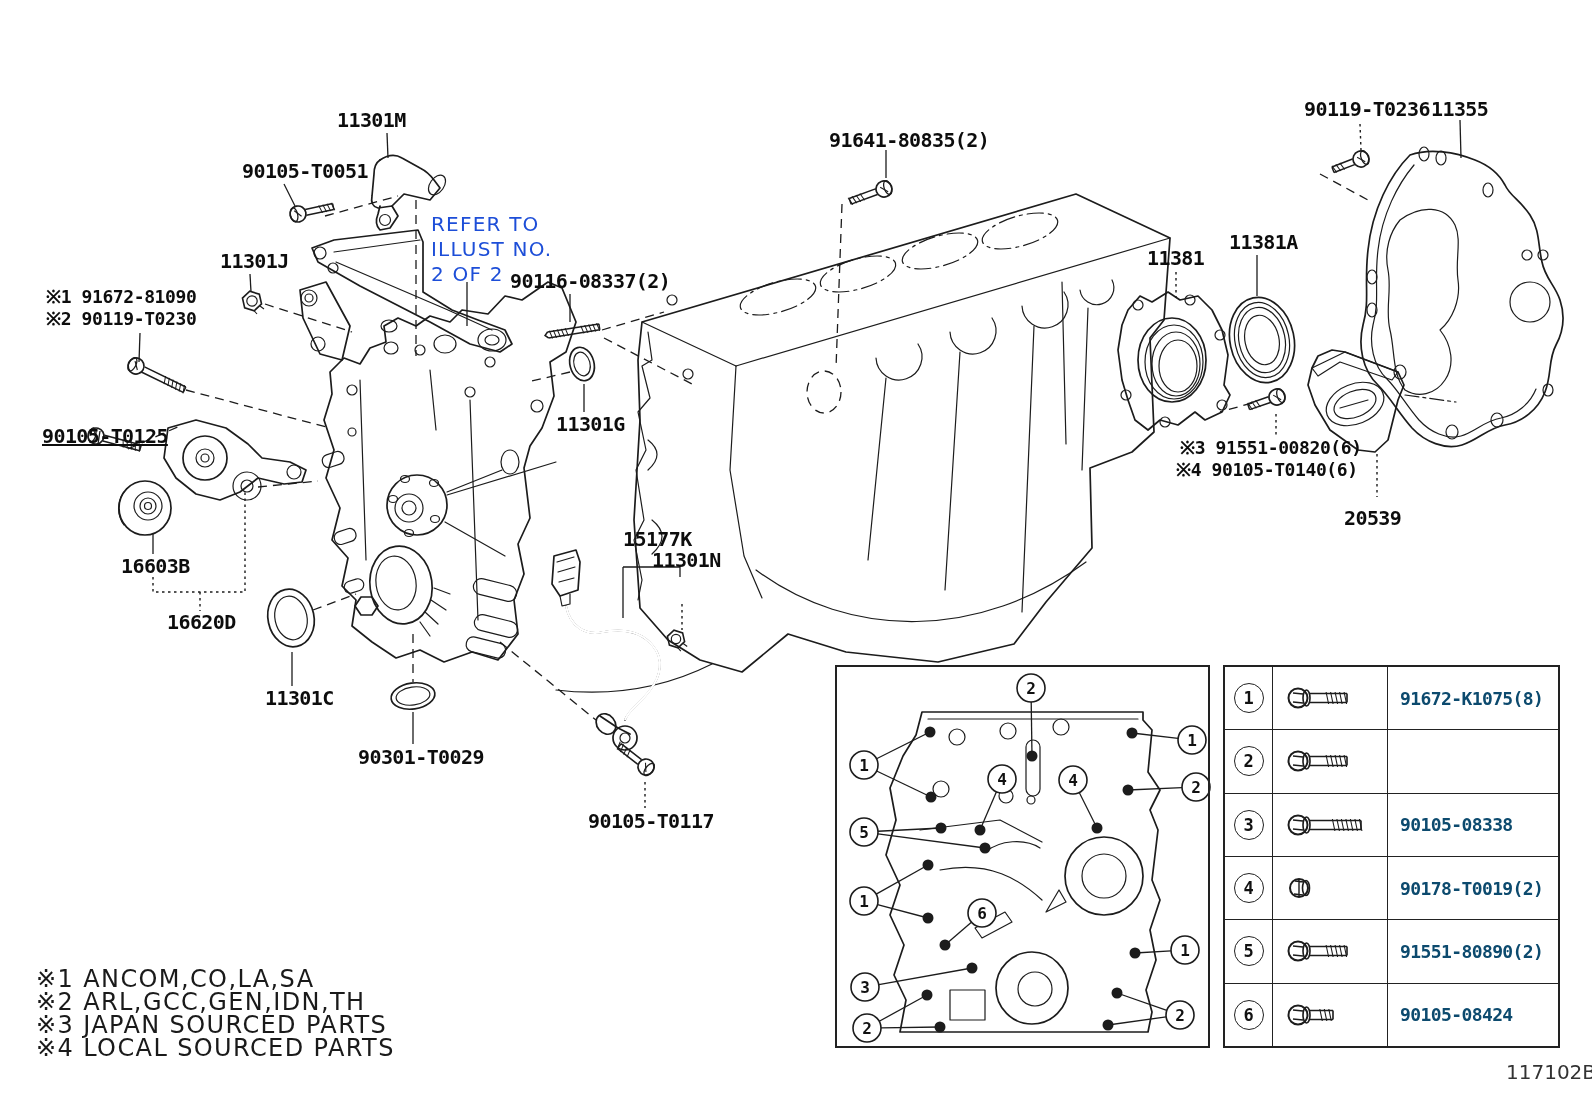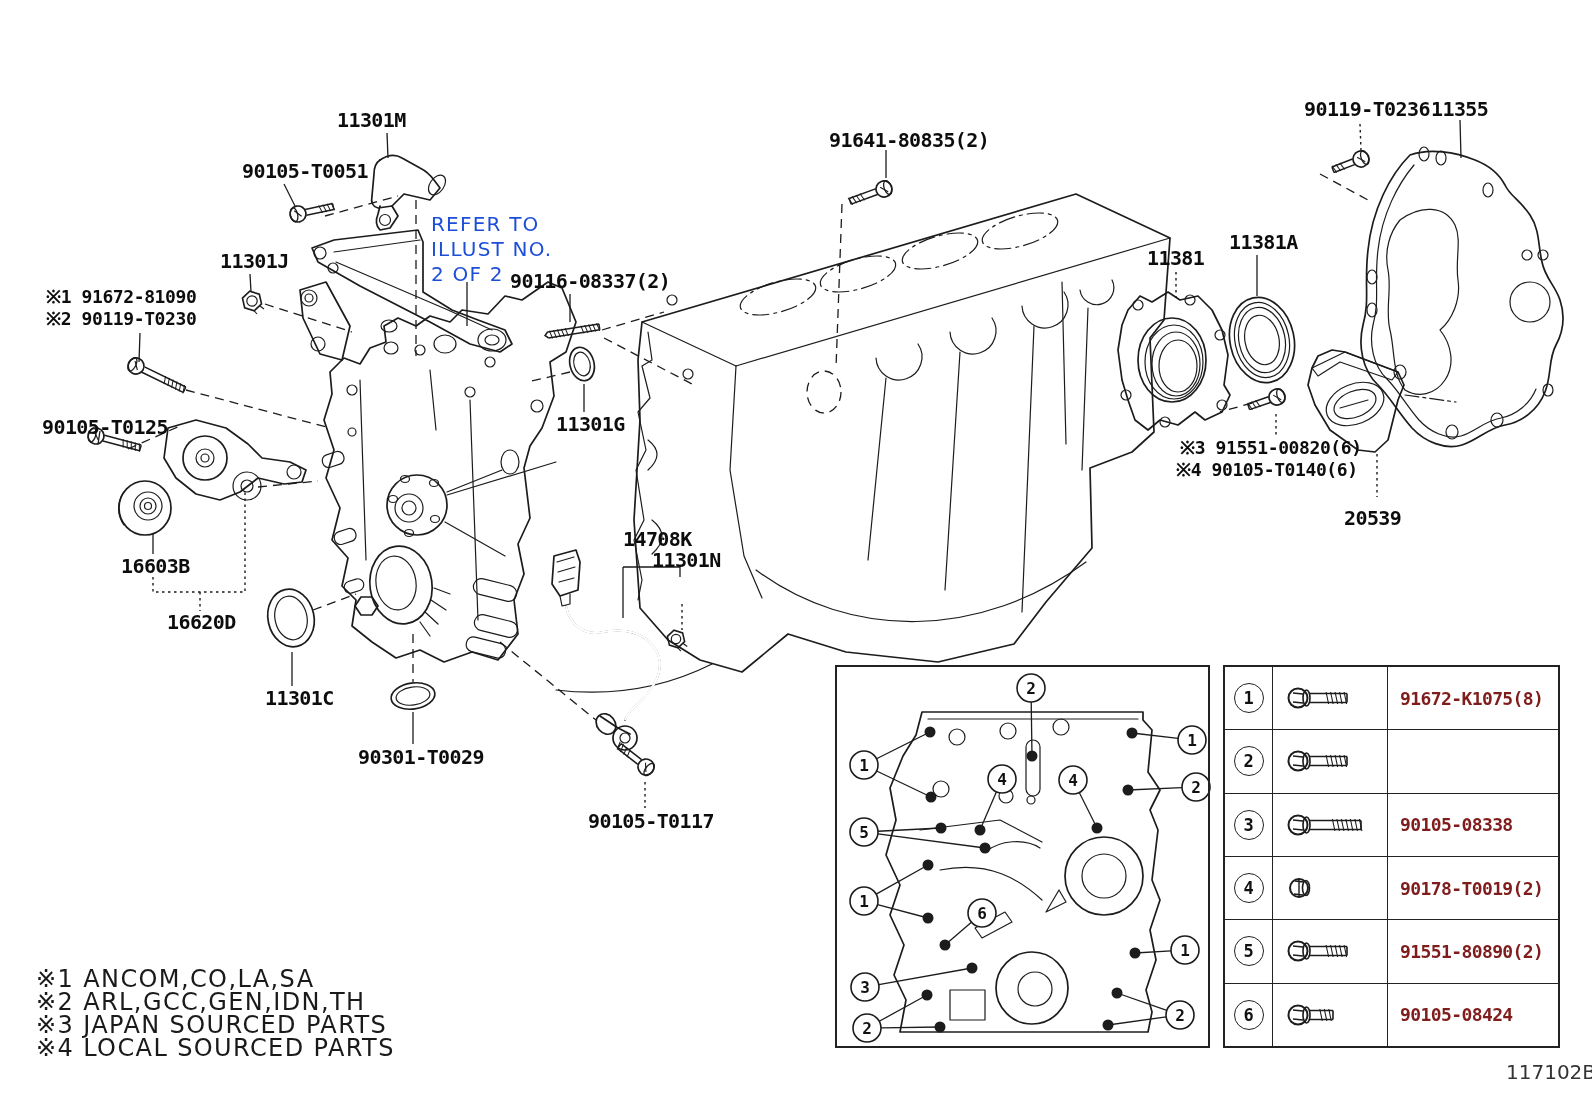--- a/index.html
+++ b/index.html
@@ -19,21 +19,21 @@
   #legend{position:absolute;left:36px;top:968px;font-size:24px;letter-spacing:1.4px;
           color:#1a1a1a;line-height:23px;white-space:nowrap;}
   #figcode{position:absolute;left:1506px;top:1060px;font-size:20px;color:#333;}
   #ftable{position:absolute;left:1223px;top:665px;width:337px;height:383px;
           border:2.2px solid #222;box-sizing:border-box;display:flex;flex-direction:column;}
   .frow{flex:1;display:flex;border-bottom:1.7px solid #222;}
   .frow:last-child{border-bottom:none;}
   .fc-no{width:47px;border-right:1.7px solid #222;display:flex;align-items:center;justify-content:center;}
   .fc-ic{width:115px;border-right:1.7px solid #222;display:flex;align-items:center;padding-left:10px;box-sizing:border-box;}
   .fc-pn{flex:1;display:flex;align-items:center;padding-left:12px;
-         font-family:"DejaVu Sans Mono",monospace;font-weight:bold;font-size:18px;letter-spacing:-0.6px;color:#7f1d1d;text-align:center;}
+         font-family:"DejaVu Sans Mono",monospace;font-weight:bold;font-size:18px;letter-spacing:-0.6px;color:#0c4a6e;text-align:center;}
   .numcirc{width:28px;height:28px;border:1.7px solid #222;border-radius:50%;display:flex;
            align-items:center;justify-content:center;font-family:"DejaVu Sans Mono",monospace;
            font-size:17px;font-weight:bold;color:#111;}
   #insetbox{position:absolute;left:835px;top:665px;width:375px;height:383px;
             border:2.2px solid #222;box-sizing:border-box;}
 </style>
 </head>
 <body>
 
 <div id="stage">
@@ -545,28 +545,28 @@
      <div class="fc-pn">90105-08424</div>
       </div>
     </div>
 
 <div id="labels">
       <div class="plabel" style="left: 337px; top: 110px;">11301M</div>
       <div class="plabel" style="left: 242px; top: 161px;">90105-T0051</div>
       <div class="plabel" style="left: 220px; top: 251px;">11301J</div>
       <div class="plabel ref" style="left: 46px; top: 288px;">※1 91672-81090</div>
       <div class="plabel ref" style="left: 46px; top: 310px;">※2 90119-T0230</div>
-      <div class="plabel" style="left: 42px; top: 417px;">90105-T0125</div>
+      <div class="plabel" style="left: 42px; top: 426px; text-decoration: underline;">90105-T0125</div>
       <div class="plabel" style="left: 121px; top: 556px;">16603B</div>
       <div class="plabel" style="left: 167px; top: 612px;">16620D</div>
       <div class="plabel" style="left: 265px; top: 688px;">11301C</div>
       <div class="plabel" style="left: 358px; top: 747px;">90301-T0029</div>
       <div class="plabel" style="left: 510px; top: 271px;">90116-08337(2)</div>
       <div class="plabel" style="left: 556px; top: 414px;">11301G</div>
-      <div class="plabel" style="left: 623px; top: 529px;">14708K</div>
+      <div class="plabel" style="left: 623px; top: 529px;">15177K</div>
       <div class="plabel" style="left: 652px; top: 550px;">11301N</div>
       <div class="plabel" style="left: 588px; top: 811px;">90105-T0117</div>
       <div class="plabel" style="left: 829px; top: 130px;">91641-80835(2)</div>
       <div class="plabel" style="left: 1147px; top: 248px;">11381</div>
       <div class="plabel" style="left: 1229px; top: 232px;">11381A</div>
       <div class="plabel" style="left: 1304px; top: 99px;">90119-T0236</div>
       <div class="plabel" style="left: 1431px; top: 99px;">11355</div>
       <div class="plabel ref" style="left: 1180px; top: 439px;">※3 91551-00820(6)</div>
       <div class="plabel ref" style="left: 1176px; top: 461px;">※4 90105-T0140(6)</div>
       <div class="plabel" style="left: 1344px; top: 508px;">20539</div>

